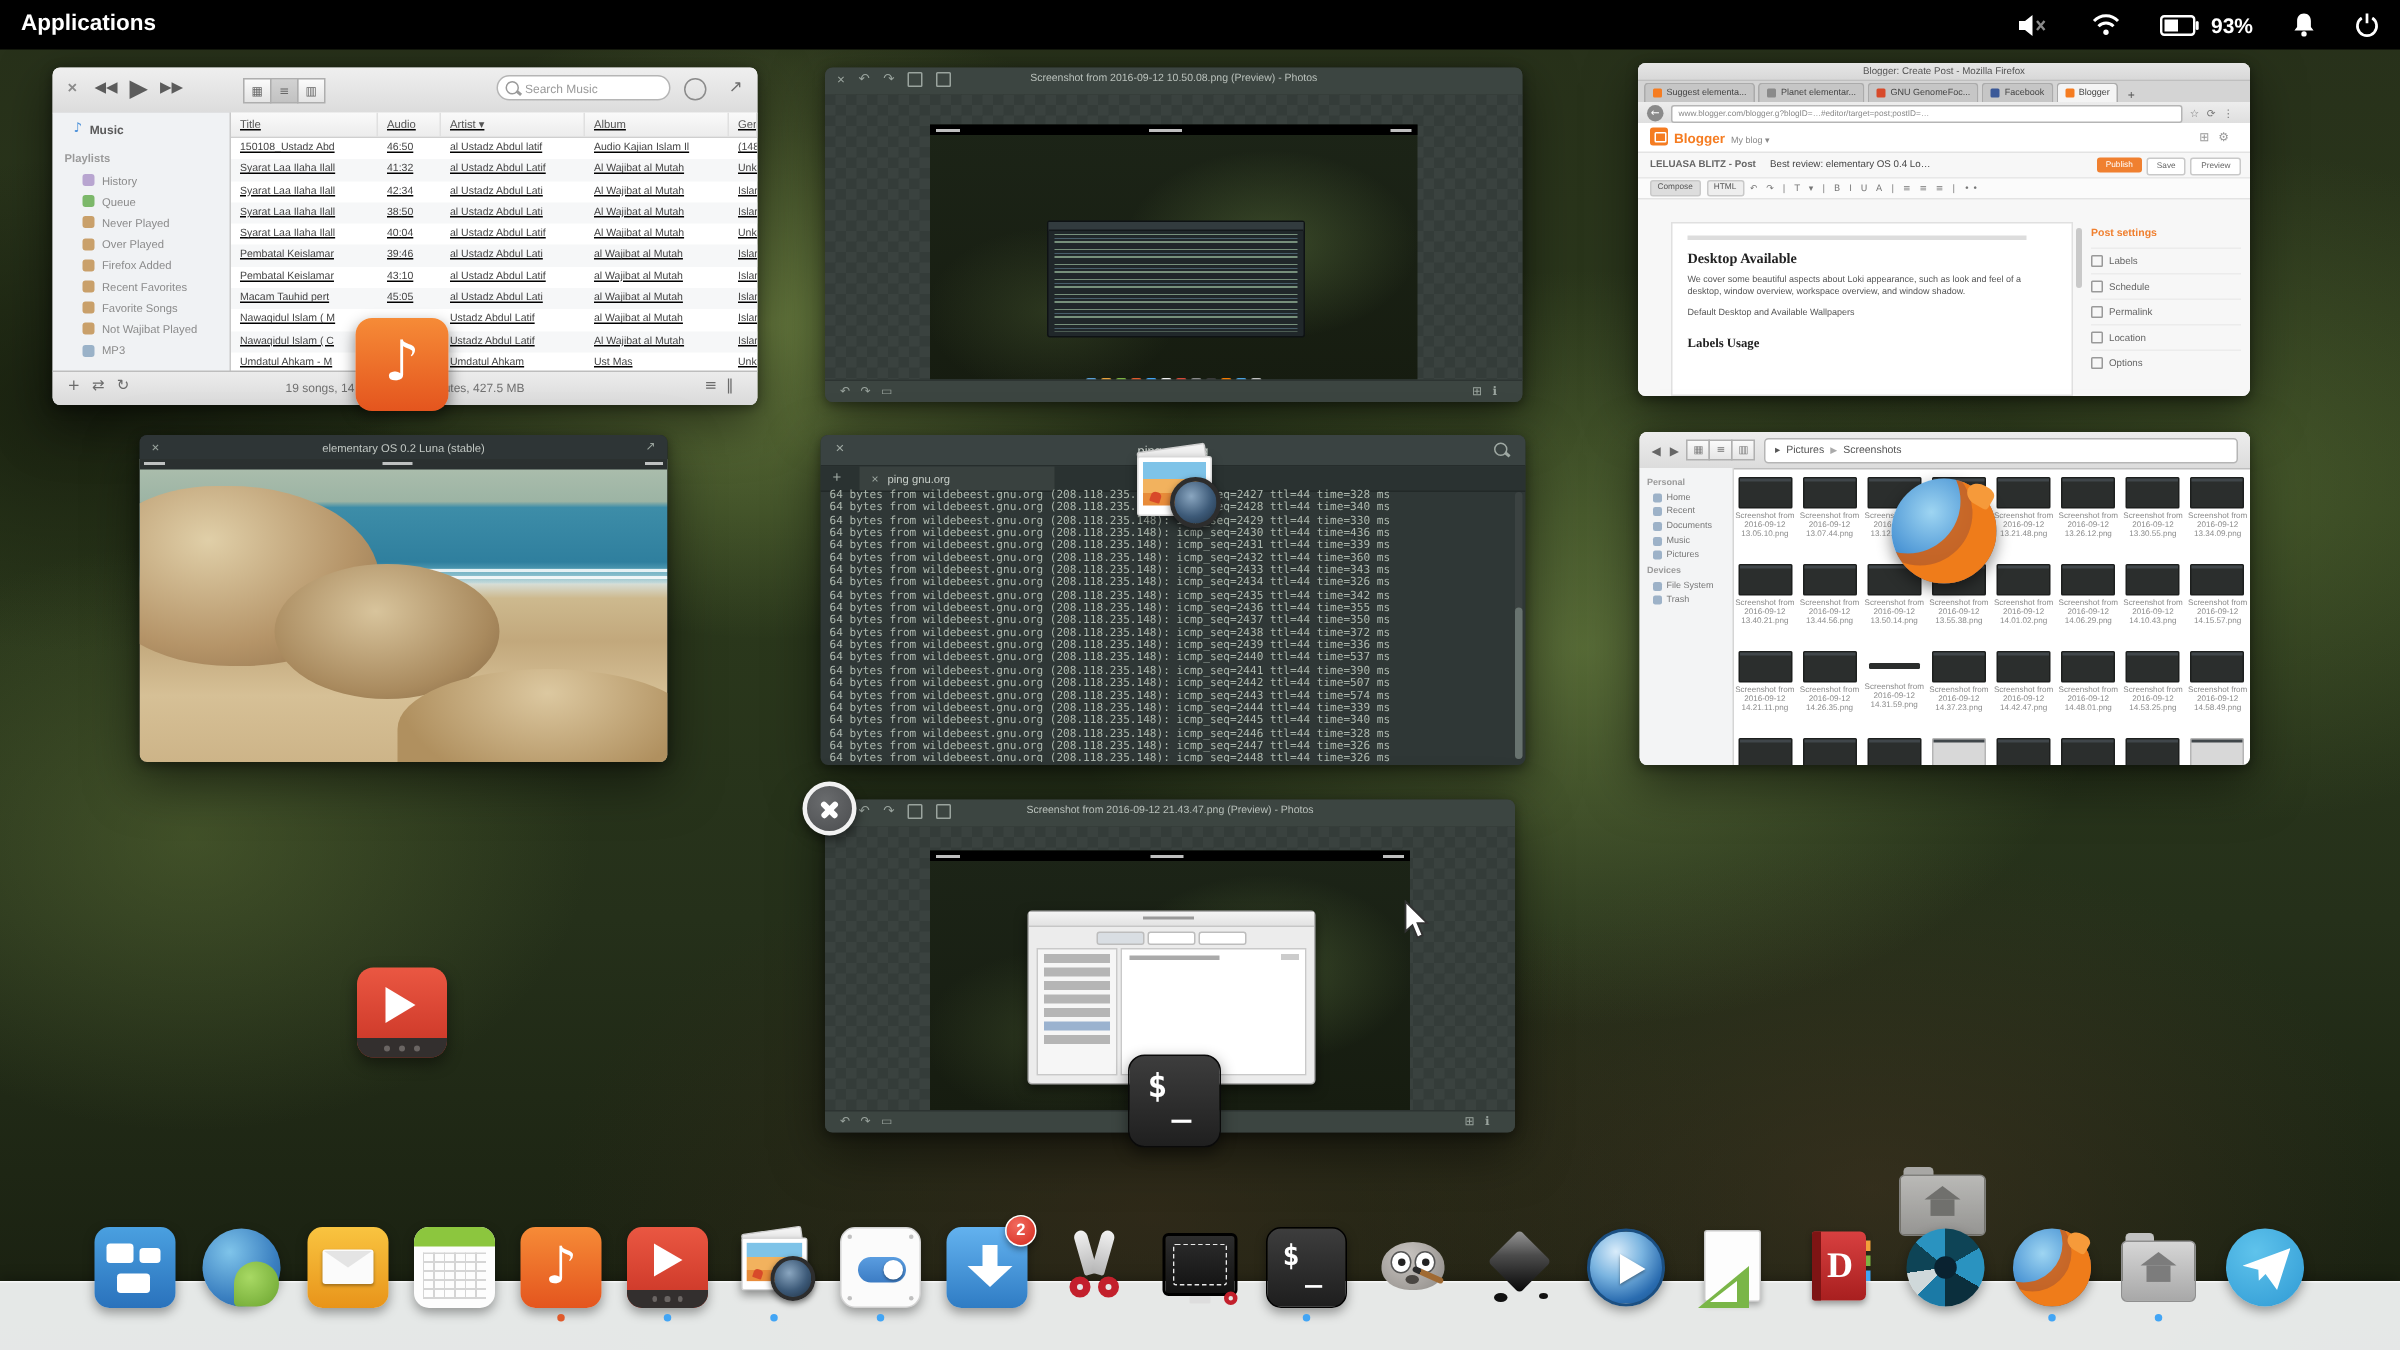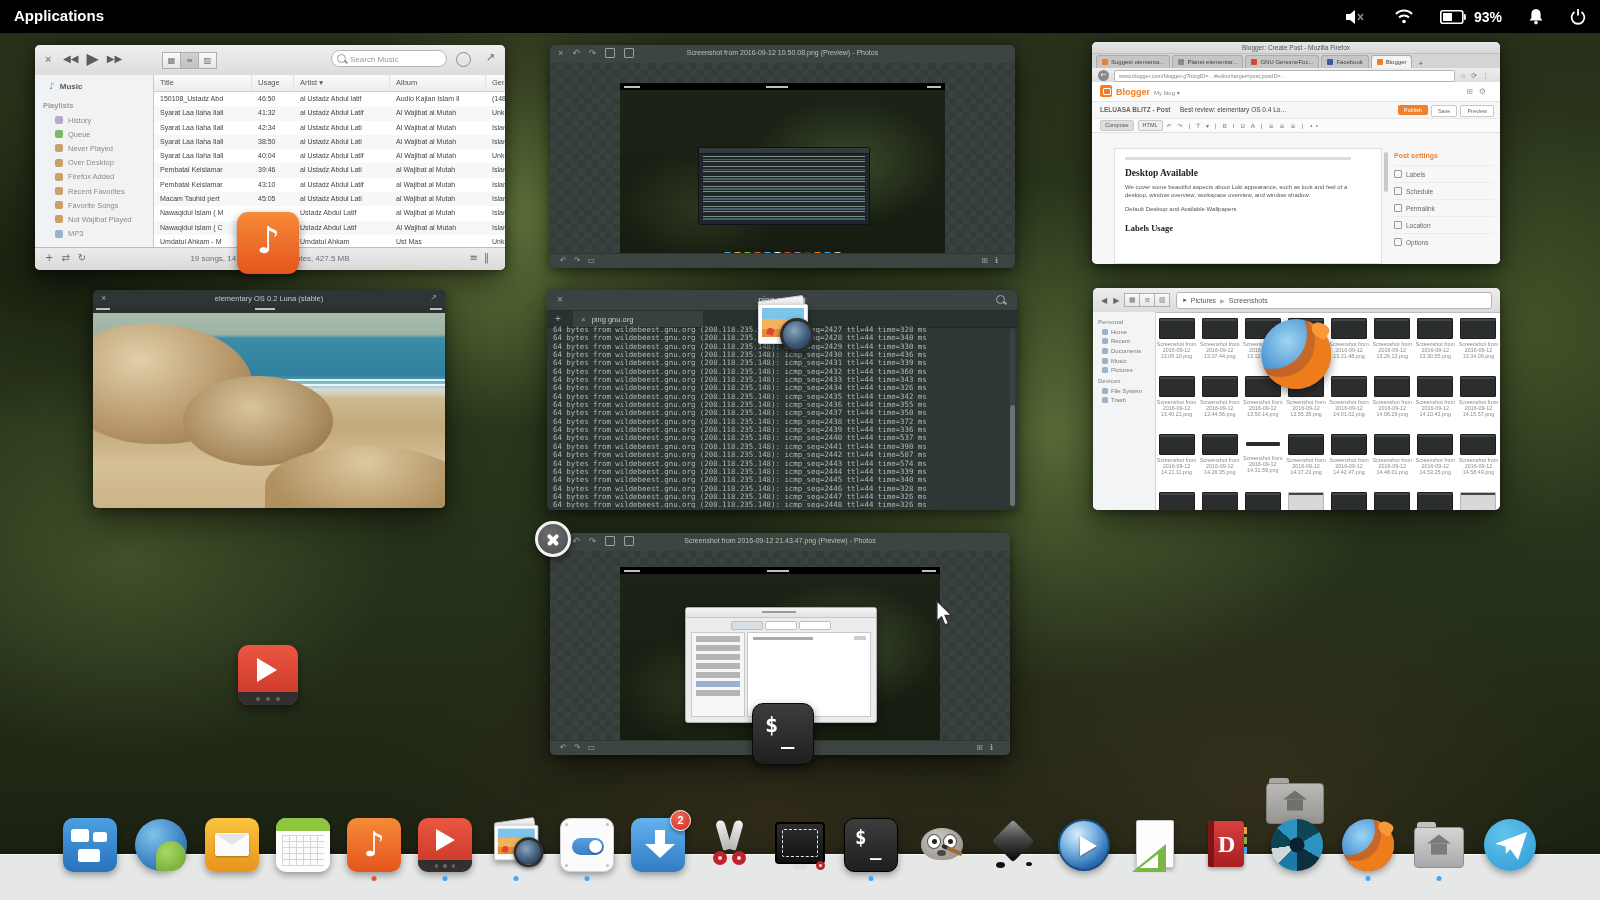--- a/index.html
+++ b/index.html
@@ -41,21 +41,21 @@
   .m-lens{position:absolute;left:5px;top:3px;width:7px;height:7px;border:1.4px solid #9a9a9a;border-radius:50%;}
   .m-lens::after{content:"";position:absolute;left:6px;top:6px;width:4px;height:1.6px;background:#9a9a9a;transform:rotate(40deg);}
   .m-eject{position:absolute;right:34px;top:7px;width:13px;height:13px;border:1.6px solid #8b8b8b;border-radius:50%;}
   .m-full{position:absolute;right:10px;top:6px;color:#6f6f6f;font-size:11px;}
   .m-side{position:absolute;left:0;top:30px;bottom:22px;width:118px;background:#f0f2f4;border-right:1px solid #c9c9c9;}
   .m-side .music-row{display:flex;align-items:center;gap:5px;padding:6px 0 4px 14px;color:#5a5a5a;font-size:8px;font-weight:bold;}
   .m-side .head{padding:6px 0 3px 8px;color:#9a9a9a;font-size:7.5px;font-weight:bold;}
   .m-side ul{list-style:none;margin:0;padding:0;}
   .m-side li{display:flex;align-items:center;gap:5px;padding:2.6px 0 2.6px 20px;color:#8b8b8b;font-size:7.5px;}
   .m-side li .pic{width:8px;height:8px;border-radius:2px;flex:0 0 auto;}
-  .m-main{position:absolute;left:119px;top:30px;right:0;bottom:22px;background:#fff;overflow:hidden;}
+  .m-main{position:absolute;left:119px;top:30px;right:0;bottom:22px;background:#fff;overflow:hidden;text-decoration:underline;}
   .m-cols{display:grid;grid-template-columns:98px 42px 96px 96px 1fr;height:16px;background:linear-gradient(#fafafa,#ececec);border-bottom:1px solid #cfcfcf;}
   .m-cols div{font-size:7.5px;color:#555;line-height:16px;padding-left:6px;border-right:1px solid #e0e0e0;white-space:nowrap;overflow:hidden;}
   .m-rows .r{display:grid;grid-template-columns:98px 42px 96px 96px 1fr;height:14.3px;}
   .m-rows .r:nth-child(even){background:#f6f7f8;}
   .m-rows .r div{font-size:7px;color:#444;line-height:14.3px;padding-left:6px;white-space:nowrap;overflow:hidden;}
   .m-status{position:absolute;left:0;bottom:0;right:0;height:22px;background:linear-gradient(#ececec,#dadada);border-top:1px solid #bdbdbd;color:#6b6b6b;}
   .m-status .lft{position:absolute;left:10px;top:4px;font-size:10px;letter-spacing:8px;}
   .m-status .ctr{position:absolute;left:0;right:0;top:6px;text-align:center;font-size:8px;color:#707070;}
   .m-status .rgt{position:absolute;right:10px;top:4px;font-size:10px;letter-spacing:6px;}
 
@@ -387,21 +387,21 @@
           <li>
             <span class="pic" style="background: rgb(124, 184, 106);"></span>
             <span>Queue</span>
           </li>
           <li>
             <span class="pic" style="background: rgb(201, 160, 106);"></span>
             <span>Never Played</span>
           </li>
           <li>
             <span class="pic" style="background: rgb(201, 160, 106);"></span>
-            <span>Over Desktop</span>
+            <span>Over Played</span>
           </li>
           <li>
             <span class="pic" style="background: rgb(201, 160, 106);"></span>
             <span>Firefox Added</span>
           </li>
           <li>
             <span class="pic" style="background: rgb(201, 160, 106);"></span>
             <span>Recent Favorites</span>
           </li>
           <li>
@@ -414,21 +414,21 @@
           </li>
           <li>
             <span class="pic" style="background: rgb(154, 178, 200);"></span>
             <span>MP3</span>
           </li>
         </ul>
     </div>
     <div class="m-main">
       <div class="m-cols" id="music-cols">
           <div>Title</div>
-          <div>Usage</div>
+          <div>Audio</div>
           <div>Artist ▾</div>
           <div>Album</div>
           <div>Genre</div>
         </div>
       <div class="m-rows" id="music-rows">
           <div class="r">
             <div>150108_Ustadz Abd</div>
             <div>46:50</div>
             <div>al Ustadz Abdul latif</div>
             <div>Audio Kajian Islam Il</div>

